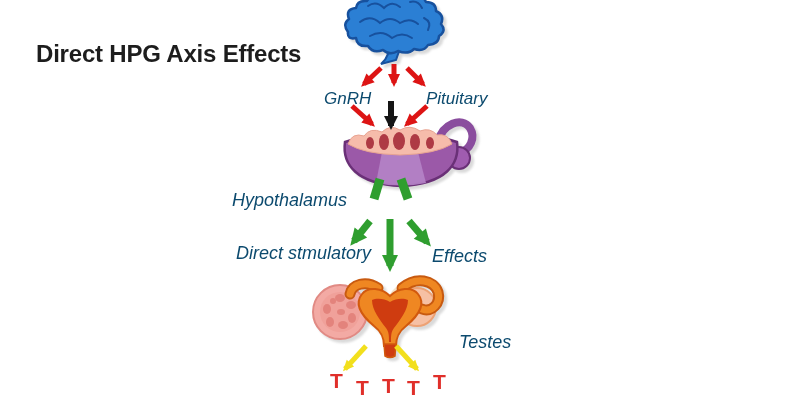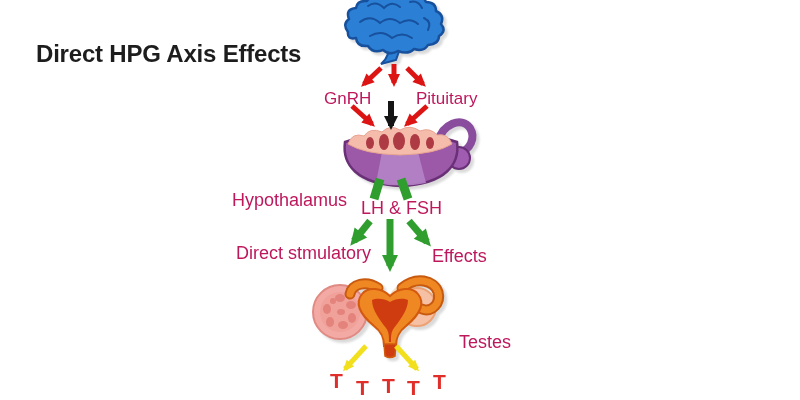--- a/index.html
+++ b/index.html
@@ -1,20 +1,20 @@
 <!DOCTYPE html>
 <html><head>
 <meta charset="utf-8">
 <style>
   html,body{margin:0;padding:0;background:#fff;}
   .stage{position:relative;width:680px;height:400px;background:#fff;overflow:hidden;
          font-family:"Liberation Sans",sans-serif;text-align:right;}
   .title{position:absolute;left:36px;top:40px;font-size:24px;font-weight:700;
          color:#1d1d1d;letter-spacing:-0.2px;}
-  .lbl{position:absolute;color:#be185d;white-space:nowrap;font-size:18px;}
+  .lbl{position:absolute;color:#0c4a6e;white-space:nowrap;font-size:18px;font-style:italic;}
   .lbl-sm{font-size:17px;}
   .t-mark{position:absolute;font-weight:700;font-size:21px;line-height:1;
           font-family:"Liberation Sans",sans-serif;}
   svg{position:absolute;}
   .shadowed{filter:drop-shadow(3px 3px 1px rgba(150,150,150,0.35));}
 </style>
 </head>
 <body>
 
 <div class="stage">
@@ -129,23 +129,22 @@
       <line x1="409" y1="221" x2="427" y2="242" marker-end="url(#headG)"></line>
     </g>
 
     <g stroke="#f2df1d" stroke-width="5">
       <line x1="366" y1="346" x2="345" y2="369" marker-end="url(#headY)"></line>
       <line x1="396" y1="346" x2="417" y2="369" marker-end="url(#headY)"></line>
     </g>
   </svg>
 
   <div class="lbl lbl-sm" style="left:324px;top:89px;">GnRH</div>
-  <div class="lbl lbl-sm" style="left:416px;top:89px;">Pituitary</div>
+  <div class="lbl lbl-sm" style="left:426px;top:89px;">Pituitary</div>
   <div class="lbl" style="left:232px;top:190px;">Hypothalamus</div>
-  <div class="lbl" style="left:361px;top:198px;">LH &amp; FSH</div>
   <div class="lbl" style="left:236px;top:243px;">Direct stmulatory</div>
   <div class="lbl" style="left:432px;top:246px;">Effects</div>
   <div class="lbl" style="left:459px;top:332px;">Testes</div>
 
   <span class="t-mark" style="left: 330px; top: 370px; color: rgb(224, 47, 42);">T</span>
   <span class="t-mark" style="left: 356px; top: 377px; color: rgb(224, 47, 42);">T</span>
   <span class="t-mark" style="left: 382px; top: 375px; color: rgb(224, 47, 42);">T</span>
   <span class="t-mark" style="left: 407px; top: 377px; color: rgb(224, 47, 42);">T</span>
   <span class="t-mark" style="left: 433px; top: 371px; color: rgb(224, 47, 42);">T</span>
 

